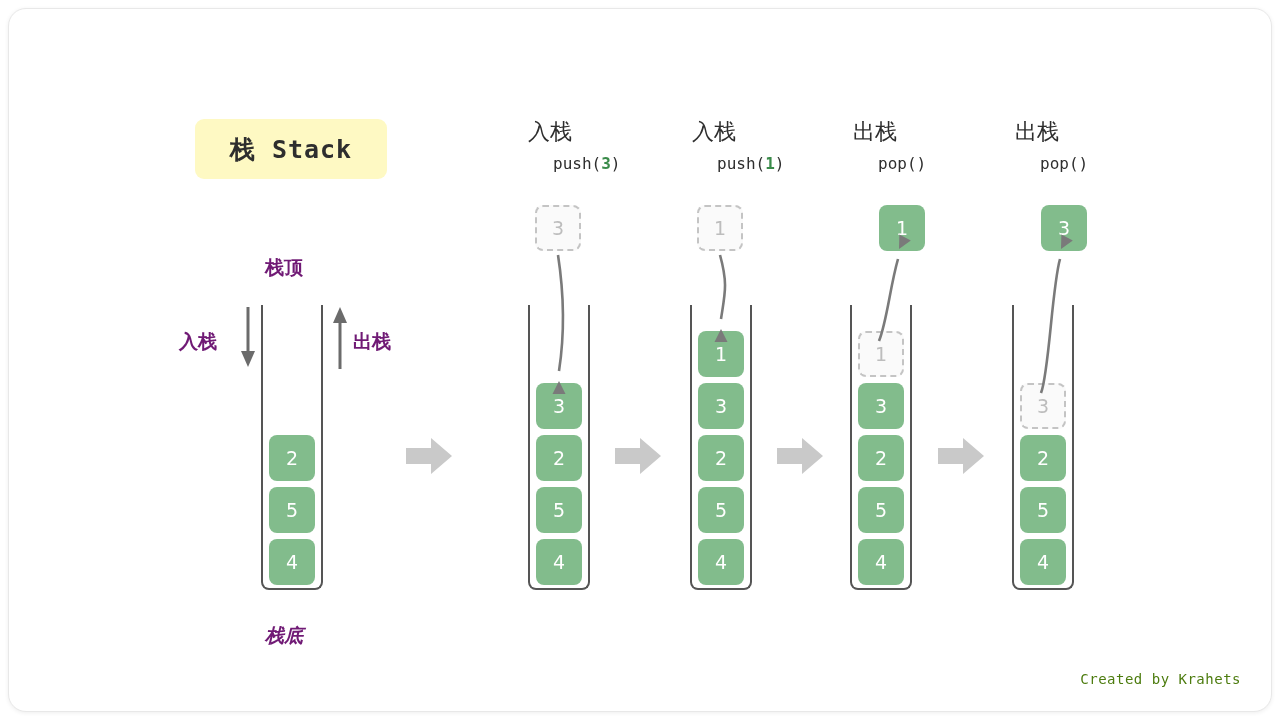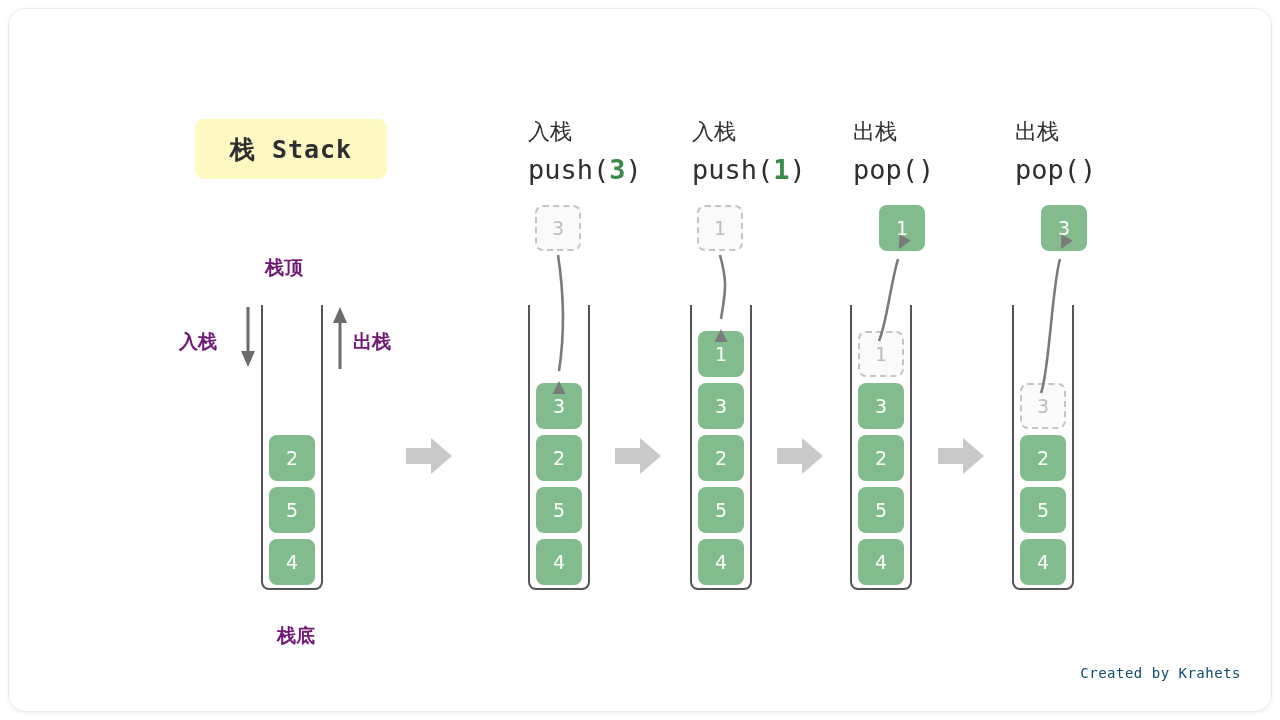--- a/index.html
+++ b/index.html
@@ -49,23 +49,24 @@
     white-space: nowrap;
   }
   .col-head-cn {
     font-family: "DejaVu Sans", sans-serif;
     font-size: 22px;
     color: #2e2e2e;
     white-space: nowrap;
   }
   .col-head-code {
     font-family: "DejaVu Sans Mono", monospace;
-    font-size: 27px;
+    font-size: 16px;
     color: #2e2e2e;
     white-space: nowrap;
+    margin-left: 25px;
   }
   .col-head-code .arg {
     color: #3a8b4a;
     font-weight: bold;
   }
 
   
   .stack-box {
     width: 62px;
     height: 285px;
@@ -102,38 +103,38 @@
     border: 2px dashed #c4c4c4;
   }
 
   
   .sep-arrow {
     width: 46px; height: 38px;
   }
 
   
   #credit {
-    right: 30px; bottom: 30px;
+    right: 30px; bottom: 24px;
     font-family: "DejaVu Sans Mono", monospace;
     font-size: 14px;
-    color: #0c4a6e;
+    color: #4d7c0f;
     letter-spacing: 0.5px;
     white-space: nowrap;
   }
   svg { overflow: visible; }
 </style>
 </head>
 <body>
 
 <div id="card">
 
   <div id="title-badge" class="abs">栈 Stack</div>
 
   <div class="abs cn-label" style="left:256px; top:246px;">栈顶</div>
-  <div class="abs cn-label" style="left:268px; top:614px;">栈底</div>
+  <div class="abs cn-label" style="left:256px; top:614px;font-style:italic;">栈底</div>
 
   <div class="abs cn-label" style="left:170px; top:320px;">入栈</div>
   <div class="abs cn-label" style="left:344px; top:320px;">出栈</div>
 
   <svg class="abs" style="left:228px; top:298px;" width="22" height="62">
     <line x1="11" y1="0" x2="11" y2="48" stroke="#6b6b6b" stroke-width="3"></line>
     <polygon points="11,60 4,44 18,44" fill="#6b6b6b"></polygon>
   </svg>
 
   <svg class="abs" style="left:320px; top:298px;" width="22" height="62">

